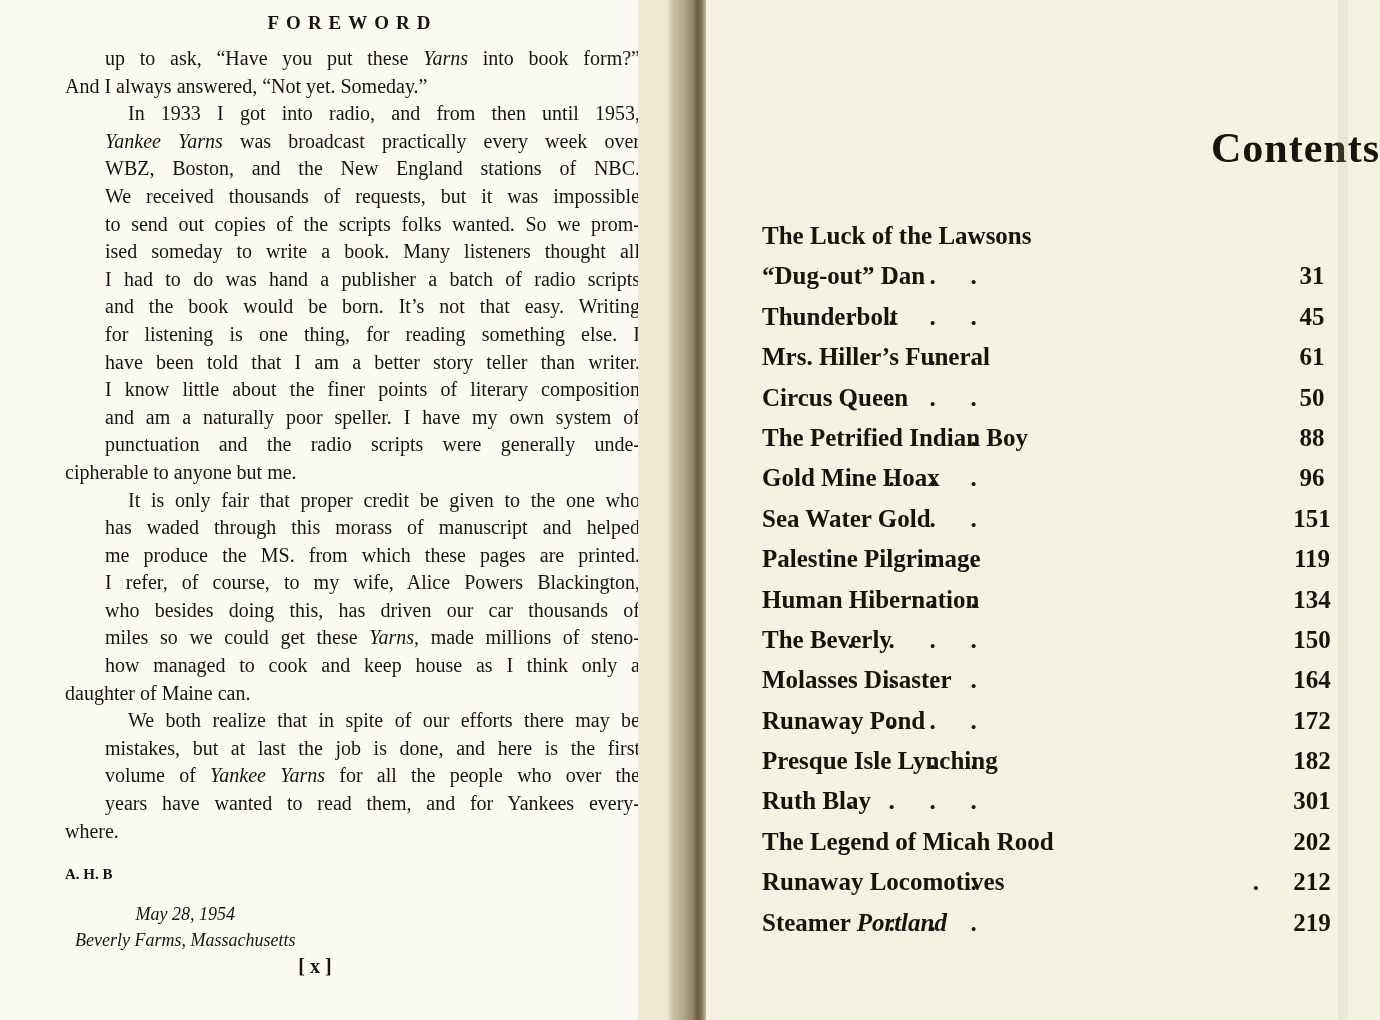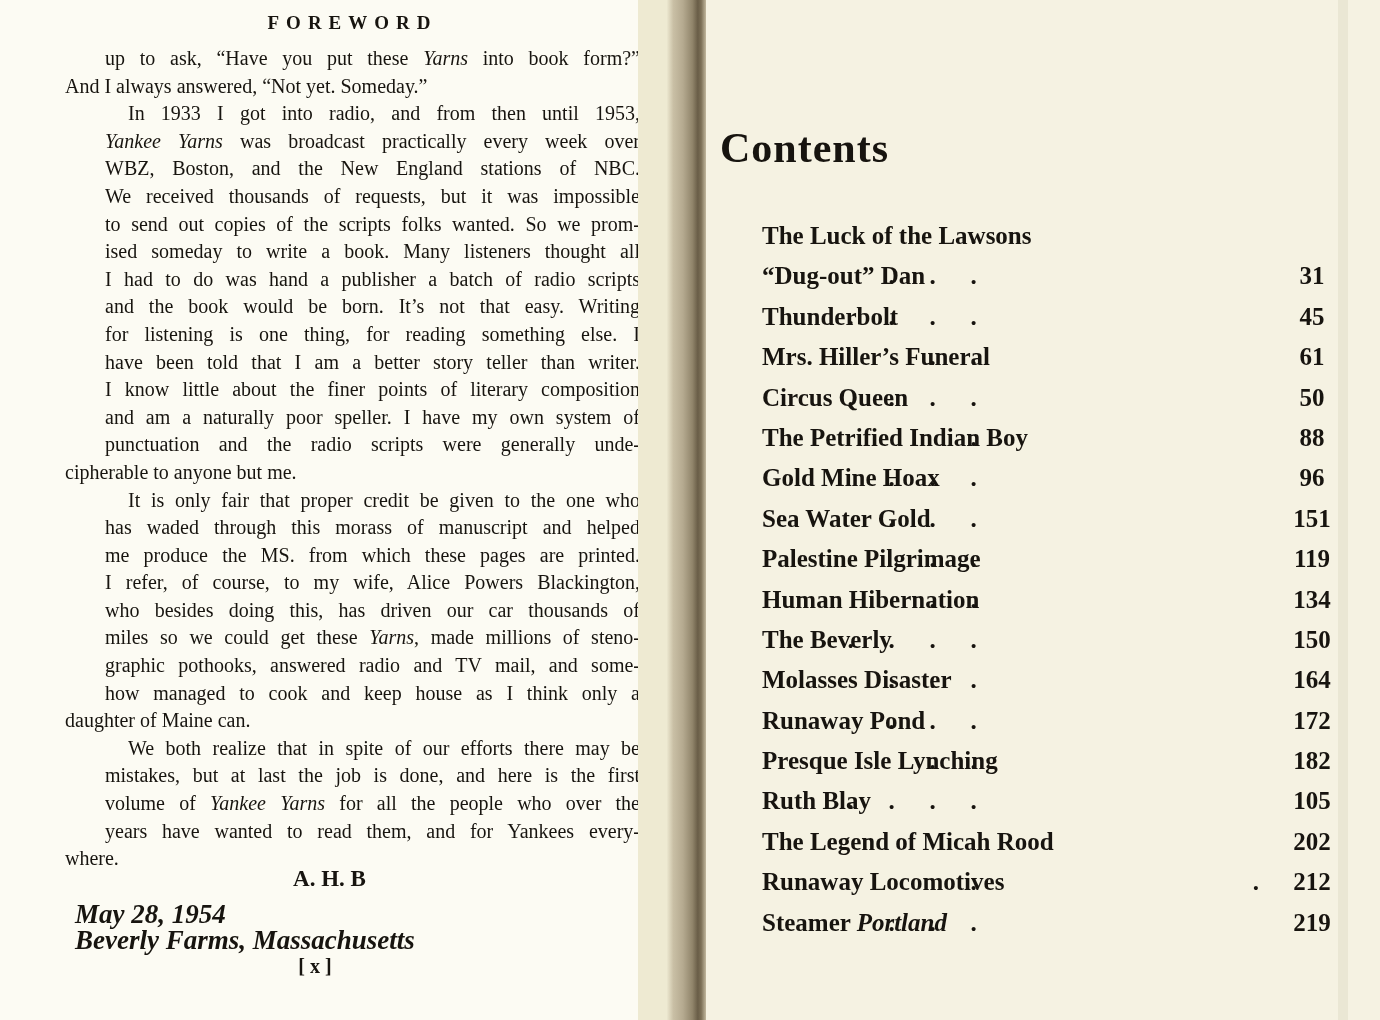--- a/index.html
+++ b/index.html
@@ -12,25 +12,25 @@
   .left-page{position:absolute;left:0;top:0;width:640px;height:1020px;
              background:var(--left-paper,#fcfbf3);color:var(--ink,#17140f);}
   .foreword-heading{position:absolute;left:65px;top:12px;width:575px;
              text-align:center;font-size:19px;font-weight:bold;letter-spacing:7px;}
   .foreword-text{position:absolute;left:65px;top:45px;width:575px;
              font-size:20px;line-height:27.6px;}
   .bline{height:27.6px;white-space:normal;}
   .bline.just{text-align:justify;text-align-last:justify;margin-left:40px;}
   .bline.ind{text-indent:23px;}
   .signature{position:absolute;left:65px;top:866px;width:575px;
-             text-align:center;padding-right:0;box-sizing:border-box;
-             font-size:23px;font-weight:600;}
+             text-align:left;padding-right:0;box-sizing:border-box;
+             font-size:15px;font-weight:600;}
   .signature span{display:inline-block;margin-right:46px;}
   .date-block{position:absolute;left:75px;top:901px;
-             font-size:27px;font-weight:700;font-style:italic;line-height:26px;}
+             font-size:18px;font-weight:400;font-style:italic;line-height:26px;text-align:center;}
   .folio{position:absolute;left:65px;top:955px;width:500px;text-align:center;
              font-size:20px;font-weight:bold;}
 
   
   .gutter{position:absolute;left:638px;top:0;width:68px;height:1020px;
           background:linear-gradient(90deg,
             var(--gutter-cream,#eeead2) 0%,
             var(--gutter-cream,#eeead2) 42%,
             #c9bfa5 52%,
             var(--gutter-tan,#b5aa90) 66%,
@@ -38,21 +38,21 @@
             var(--gutter-dark,#695d47) 88%,
             #7d7158 93%,
             #c2b89e 100%);}
 
   
   .right-page{position:absolute;left:706px;top:0;width:674px;height:1020px;
               background:var(--right-paper,#f5f2e2);color:var(--ink,#17140f);}
   .right-page::after{content:"";position:absolute;left:632px;top:0;width:10px;height:100%;
               background:rgba(190,182,150,0.18);pointer-events:none;}
   .contents-title{position:absolute;left:0;top:124px;width:674px;
-              text-align:left;padding-left:14px;box-sizing:border-box;
+              text-align:right;padding-left:14px;box-sizing:border-box;
               font-size:42px;font-weight:bold;letter-spacing:1px;}
   .toc{position:absolute;left:56px;top:216px;width:573px;font-size:25px;}
   .toc-row{position:relative;display:flex;align-items:baseline;height:40.4px;
            line-height:40.4px;}
   .toc-title{font-weight:bold;white-space:pre;z-index:1;}
   .toc-dots{position:absolute;left:0;top:0;width:232px;text-align:right;
            font-weight:bold;}
   .toc-dots i{display:inline-block;width:41px;text-align:center;font-style:normal;}
   .toc-fill{flex:1;}
   .toc-predot{font-weight:bold;margin-right:30px;}
@@ -83,21 +83,20 @@
         <div class="bline just">I know little about the finer points of literary composition</div>
         <div class="bline just">and am a naturally poor speller. I have my own system of</div>
         <div class="bline just">punctuation and the radio scripts were generally unde-</div>
         <div class="bline">cipherable to anyone but me.</div>
         <div class="bline just ind">It is only fair that proper credit be given to the one who</div>
         <div class="bline just">has waded through this morass of manuscript and helped</div>
         <div class="bline just">me produce the MS. from which these pages are printed.</div>
         <div class="bline just">I refer, of course, to my wife, Alice Powers Blackington,</div>
         <div class="bline just">who besides doing this, has driven our car thousands of</div>
         <div class="bline just">miles so we could get these <i class="it">Yarns</i>, made millions of steno-</div>
-        <div class="bline just">graphic pothooks, answered radio and TV mail, and some-</div>
         <div class="bline just">how managed to cook and keep house as I think only a</div>
         <div class="bline">daughter of Maine can.</div>
         <div class="bline just ind">We both realize that in spite of our efforts there may be</div>
         <div class="bline just">mistakes, but at last the job is done, and here is the first</div>
         <div class="bline just">volume of <i class="it">Yankee Yarns</i> for all the people who over the</div>
         <div class="bline just">years have wanted to read them, and for Yankees every-</div>
         <div class="bline">where.</div>
       </div>
 
     <div class="signature">
@@ -198,21 +197,21 @@
         <div class="toc-row">
           <span class="toc-title">Presque Isle Lynching</span>
           <span class="toc-dots"><i>.</i><i>.</i></span>
           <span class="toc-fill"></span>
           <span class="toc-page">182</span>
         </div>
         <div class="toc-row">
           <span class="toc-title">Ruth Blay</span>
           <span class="toc-dots"><i>.</i><i>.</i><i>.</i><i>.</i></span>
           <span class="toc-fill"></span>
-          <span class="toc-page">105</span>
+          <span class="toc-page">301</span>
         </div>
         <div class="toc-row">
           <span class="toc-title">The Legend of Micah Rood</span>
           <span class="toc-fill"></span>
           <span class="toc-page">202</span>
         </div>
         <div class="toc-row">
           <span class="toc-title">Runaway Locomotives</span>
           <span class="toc-dots"><i>.</i></span>
           <span class="toc-fill"></span>

